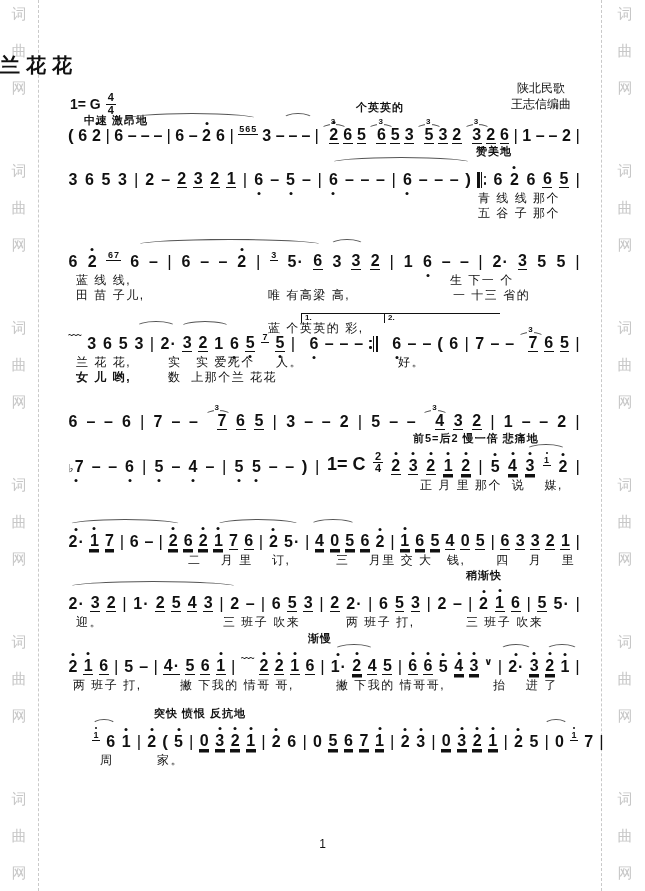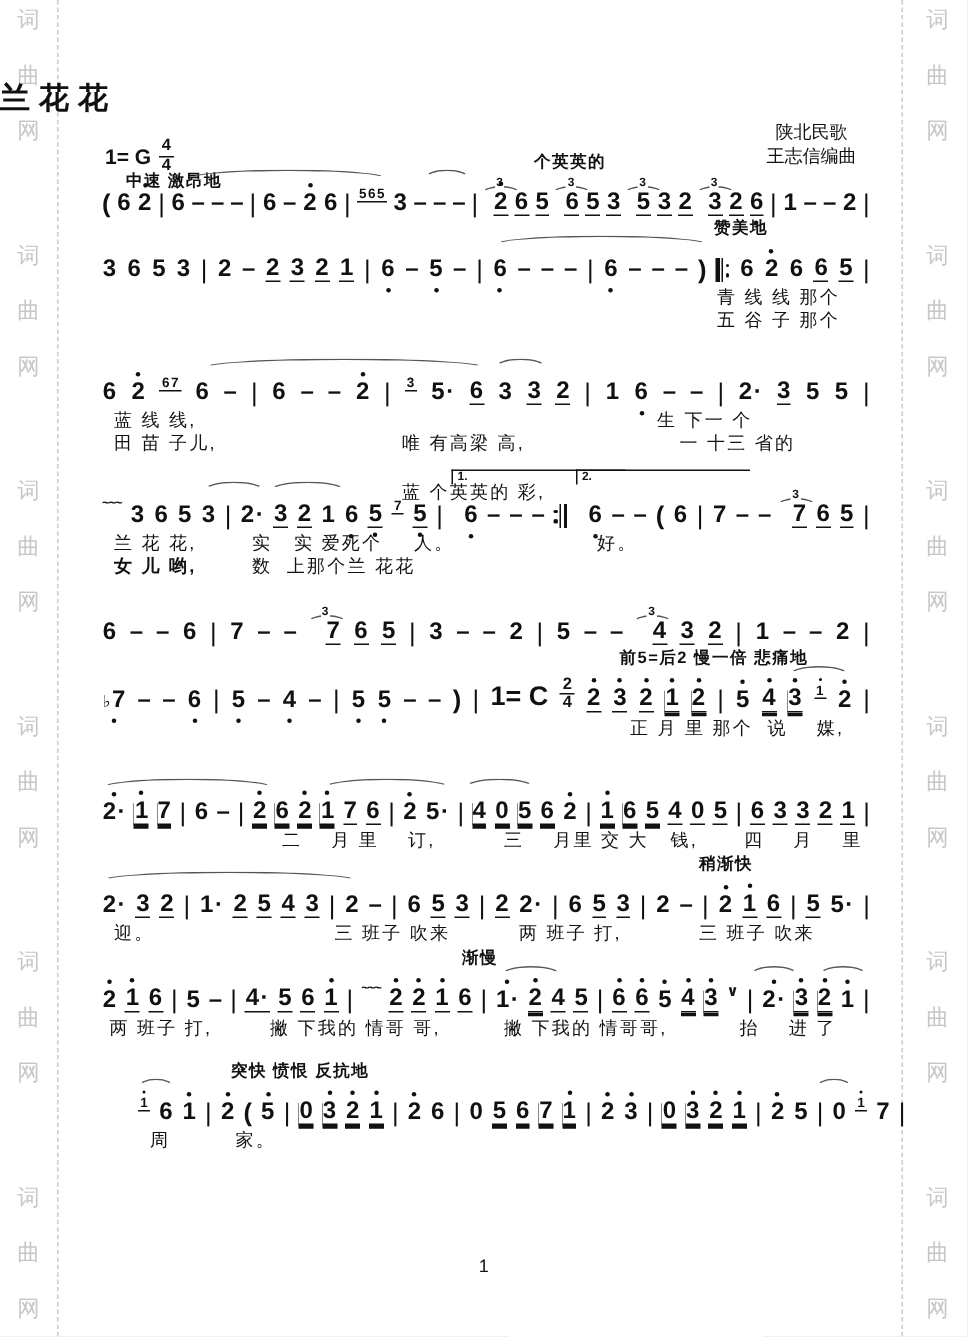--- a/index.html
+++ b/index.html
@@ -286,21 +286,21 @@
           <span class="dash">–</span>
           <span class="bar">|</span>
           <span class="n">2<span class="aug">·</span></span>
           <span class="n u1">3</span>
           <span class="n">5</span>
           <span class="n">5</span>
           <span class="bar">|</span>
         </div>
         <div class="lyr" style="left: 8px; top: 24px;">蓝 线 线,</div>
         <div class="lyr" style="left: 200px; top: 24px; margin-top: 48px;">蓝 个英英的 彩,</div>
-        <div class="lyr" style="left: 370px; top: 24px; text-align: right;">生 下一 个</div>
+        <div class="lyr" style="left: 382px; top: 24px; text-align: right;">生 下一 个</div>
         <div class="lyr" style="left: 8px; top: 39px;">田 苗 子儿,</div>
         <div class="lyr" style="left: 200px; top: 39px;">唯 有高梁 高,</div>
         <div class="lyr" style="left: 385px; top: 39px;">一 十三 省的</div>
       </div>
       <div class="sys" style="top: 332px;">
         <div class="mline">
           <div class="arc" style="left: 68px; width: 38px;"></div>
           <div class="arc" style="left: 112px; width: 48px;"></div>
           <span class="orn">~~~</span>
           <span class="n">3</span>

